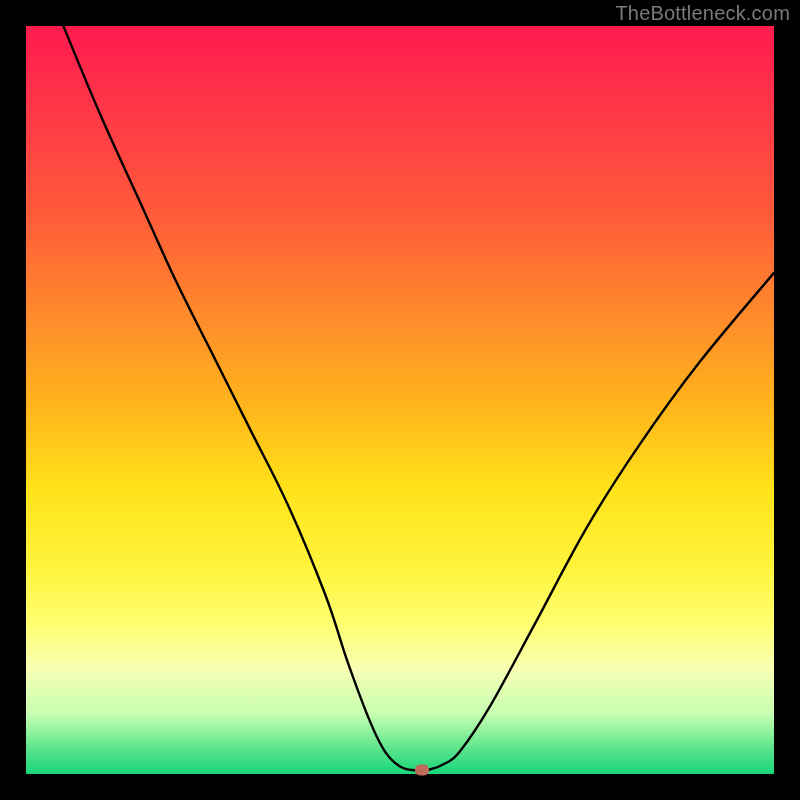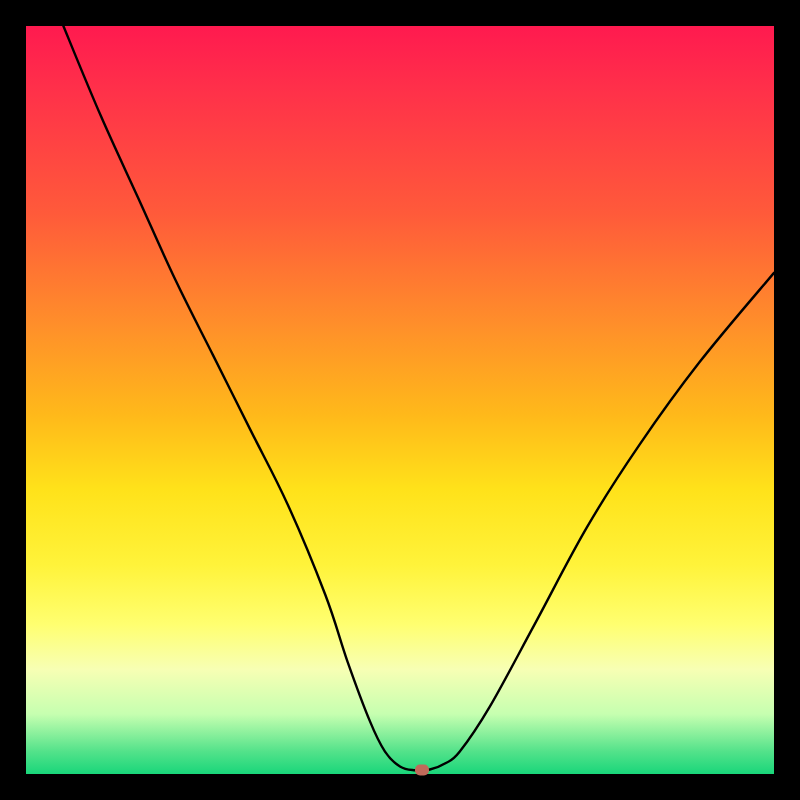--- a/index.html
+++ b/index.html
@@ -64,19 +64,20 @@
     height: 11px;
     background: #c06a5a;
     border-radius: 5px;
     transform: translate(-50%, -50%);
   }
 </style>
 </head>
 <body>
 
 <div class="frame">
+  <div class="watermark">TheBottleneck.com</div>
   <div class="plot">
     <svg class="curve" viewBox="0 0 748 748" preserveAspectRatio="none">
       <path d="M 37.4 0.0 C 44.1 16.2, 61.3 58.8, 74.8 89.8 C 88.3 120.7, 98.7 142.4, 112.2 172.0 C 125.7 201.7, 136.1 226.0, 149.6 254.3 C 163.1 282.6, 173.5 302.2, 187.0 329.1 C 200.5 356.0, 210.9 377.0, 224.4 403.9 C 237.9 430.8, 248.3 449.1, 261.8 478.7 C 275.3 508.3, 288.4 540.2, 299.2 568.5 C 310.0 596.8, 313.6 612.9, 321.6 635.8 C 329.7 658.7, 337.3 679.5, 344.1 695.6 C 350.8 711.8, 353.7 717.5, 359.0 725.6 C 364.4 733.6, 368.6 737.2, 374.0 740.5 C 379.4 743.9, 383.6 743.7, 389.0 744.3 C 394.3 744.8, 398.5 744.7, 403.9 743.5 C 409.3 742.3, 413.5 740.8, 418.9 737.5 C 424.3 734.3, 425.8 735.8, 433.8 725.6 C 441.9 715.3, 450.3 703.6, 463.8 680.7 C 477.2 657.8, 491.1 630.7, 508.6 598.4 C 526.1 566.1, 542.2 533.5, 561.0 501.2 C 579.8 468.8, 593.2 448.5, 613.4 418.9 C 633.6 389.3, 649.0 367.6, 673.2 336.6 C 697.4 305.6, 734.5 263.0, 748.0 246.8" id="curve-path" fill="none" stroke="#000" stroke-width="2.4" stroke-linecap="round" stroke-linejoin="round"></path>
     </svg>
     <div class="marker" id="marker" style="left: 396.44px; top: 744.26px; background: rgb(192, 106, 90);"></div>
   </div>
 </div>
 
 </body></html>

